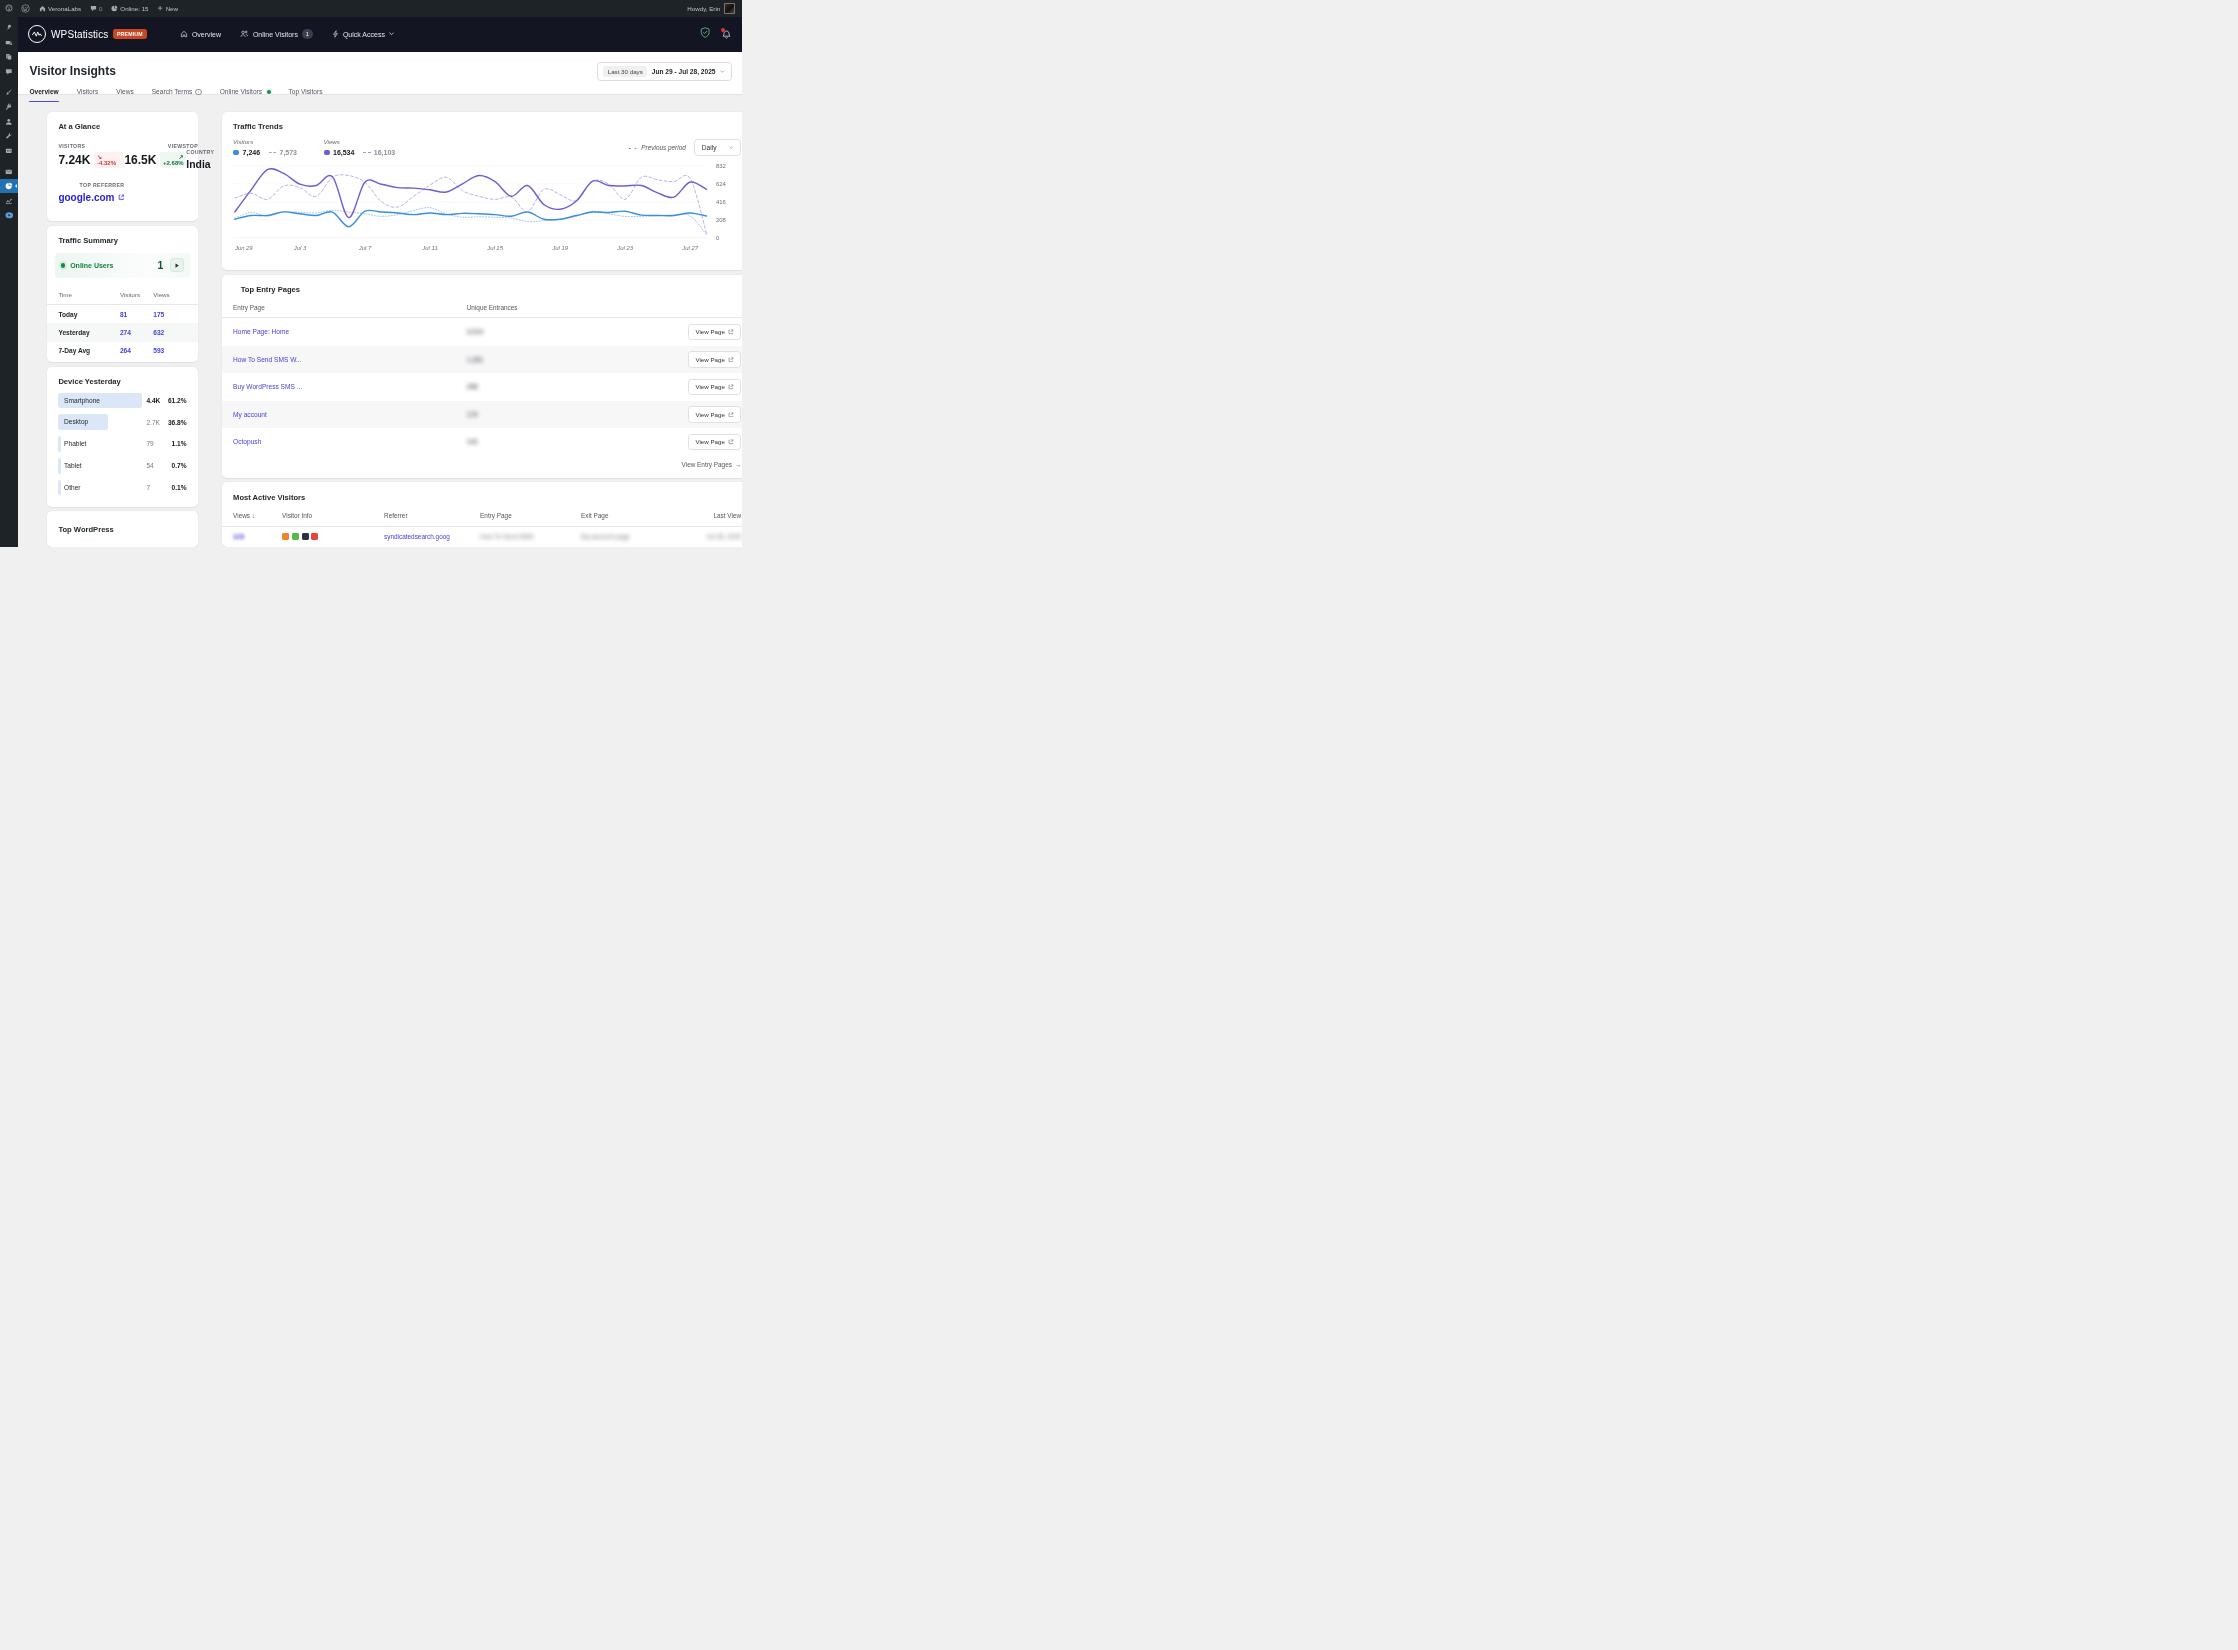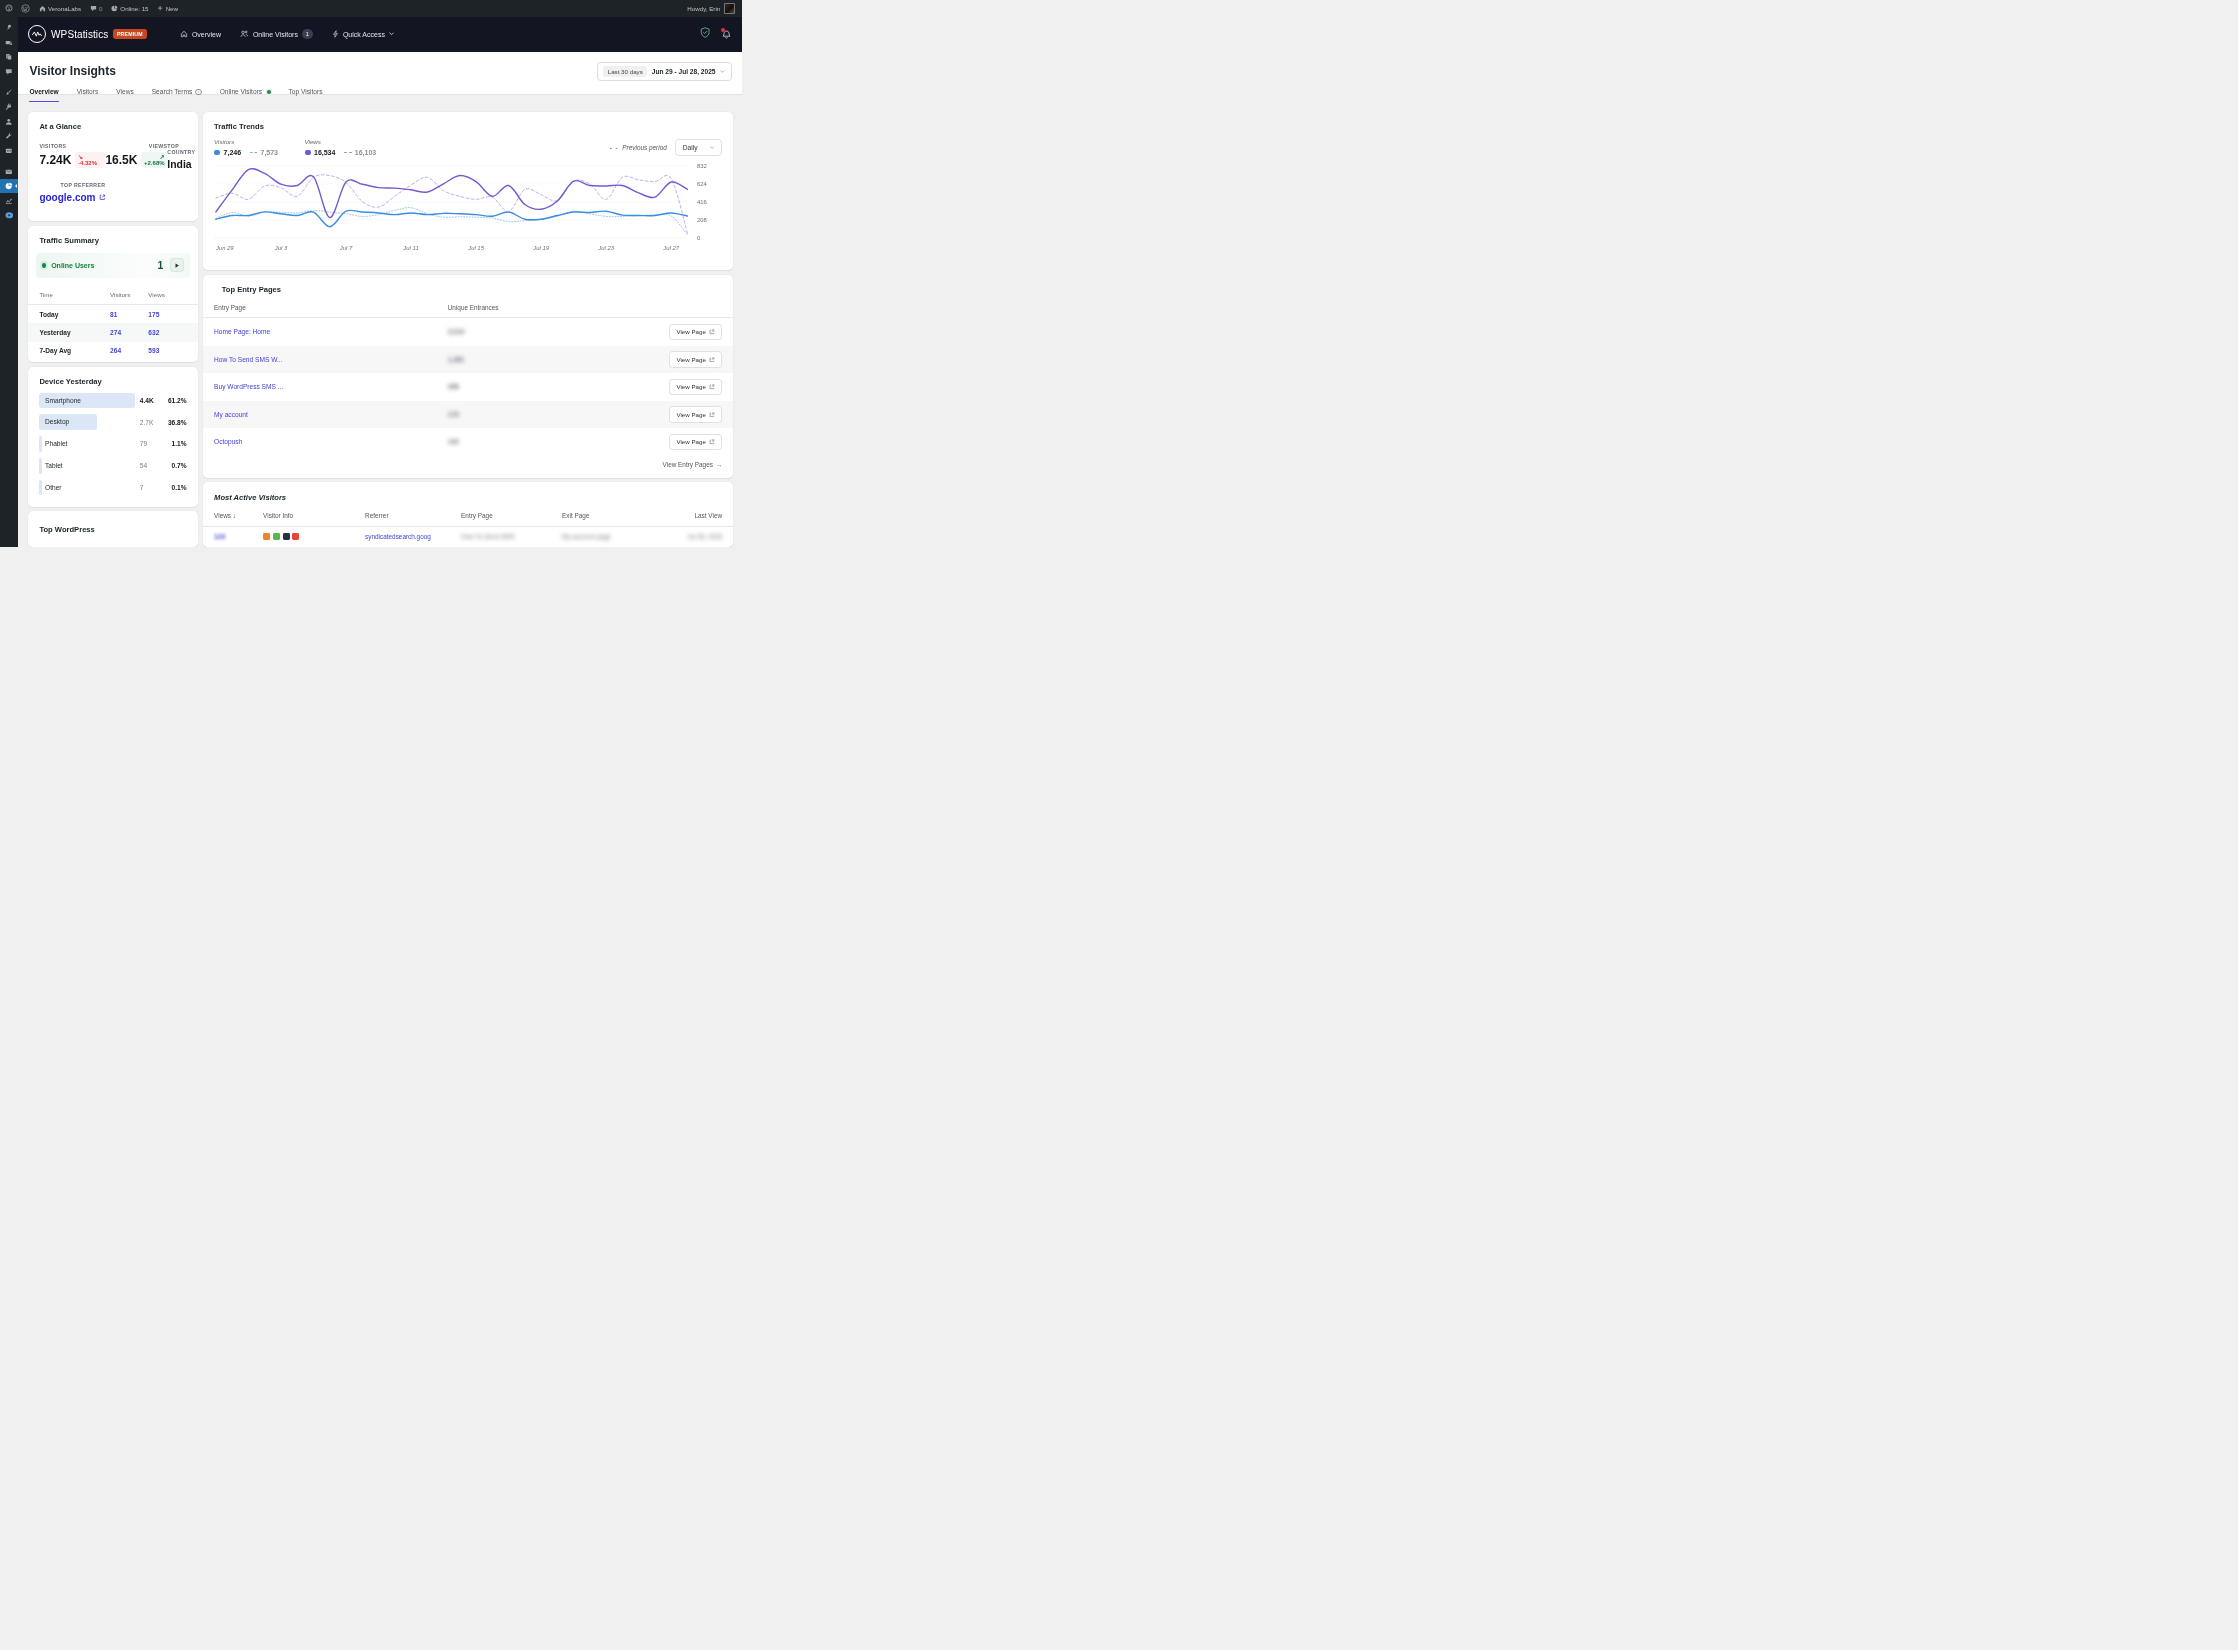--- a/index.html
+++ b/index.html
@@ -62,21 +62,21 @@
   .info-dot { width:6.6px; height:6.6px; border:0.5px solid #8c8f94; border-radius:50%; font-size:4.3px;
     color:#8c8f94; display:inline-flex; align-items:center; justify-content:center; font-style:italic; }
   .green-dot { width:3.8px; height:3.8px; background:#1e8a4e; border-radius:50%;
     box-shadow:0 0 0 1.4px #e6f2ea; margin-left:1.9px; }
 
   
   .content { position:absolute; top:95px; left:18px; right:0; bottom:0; overflow:hidden;
     padding:17px 9.5px 0 10px; display:flex; gap:4.7px; }
   .col-left { width:170px; flex:none; display:flex; flex-direction:column; gap:4.7px; }
   .col-right { flex:1; display:flex; flex-direction:column; gap:4.7px; }
-  .card { background:#fff; border-radius:4.7px; box-shadow:0 0.5px 0.9px rgba(16,24,40,.05), 0 0 0 0.5px rgba(0,0,0,.03); }
+  .card { background:#fff; border-radius:4.7px; box-shadow:0 0.5px 0.9px rgba(16,24,40,.05), 0 0 0 0.5px rgba(0,0,0,.03);margin-left:19px; }
   .card-title { font-size:7.6px; font-weight:700; color:#1d2327; }
 
   
   .glance { height:110px; padding:10.4px 11.4px; }
   .glance-grid { display:grid; grid-template-columns:1fr 1fr 1fr; row-gap:12.3px; margin-top:11.4px; }
   .metric-label { font-size:5.2px; letter-spacing:.07em; color:#646970; font-weight:600; }
   .metric-right { text-align:right; }
   .metric-value-row { display:flex; align-items:center; gap:3.8px; margin-top:3.3px; }
   .metric-right .metric-value-row { justify-content:flex-end; }
   .metric-value { font-size:12px; font-weight:700; color:#15181c; }
@@ -147,21 +147,21 @@
   .ep-row.alt { background:#f7f7f8; }
   .ep-link { color:#403fd8; font-size:6.6px; cursor:pointer; }
   .ep-val { color:#6b6f76; font-size:6.6px; font-weight:700; filter:blur(1.9px); }
   .view-btn { border:0.5px solid #e0e0e2; background:#fff; border-radius:3.3px; padding:3.8px 6.2px;
     font-size:6.2px; color:#2c3338; display:flex; align-items:center; gap:3.3px; cursor:pointer; }
   .ep-footer { display:flex; justify-content:flex-end; padding:5.7px 11.4px; font-size:6.4px; color:#50575e; }
   .ep-footer span { cursor:pointer; display:flex; align-items:center; gap:2.8px; }
 
   
   .visitors-card { flex:1; padding:10.4px 0 0; }
-  .visitors-card .card-title { padding:0 11.4px;font-style:italic; }
+  .visitors-card .card-title { padding:0 11.4px; }
   .mav-head { display:grid; grid-template-columns:49px 102px 96px 101px 102px 1fr; padding:10.4px 11.4px 6.6px;
     font-size:6.4px; color:#50575e; border-bottom:0.5px solid #e8e8eb; }
   .mav-head .right { text-align:right; }
   .mav-row { display:grid; grid-template-columns:49px 102px 96px 101px 102px 1fr; padding:6.6px 11.4px; align-items:start; }
   .mav-views { color:#4443dd; font-weight:700; font-size:6.6px; filter:blur(1.4px); }
   .vi-icons { display:flex; gap:2.8px; }
   .vi-ic { width:7px; height:7px; border-radius:1.4px; filter:blur(0.6px); }
   .mav-link { color:#403fd8; font-size:6.4px; cursor:pointer; word-break:break-all; }
   .mav-blur { color:#7b7f87; font-size:6.4px; filter:blur(1.9px); }
   .mav-right { text-align:right; }

